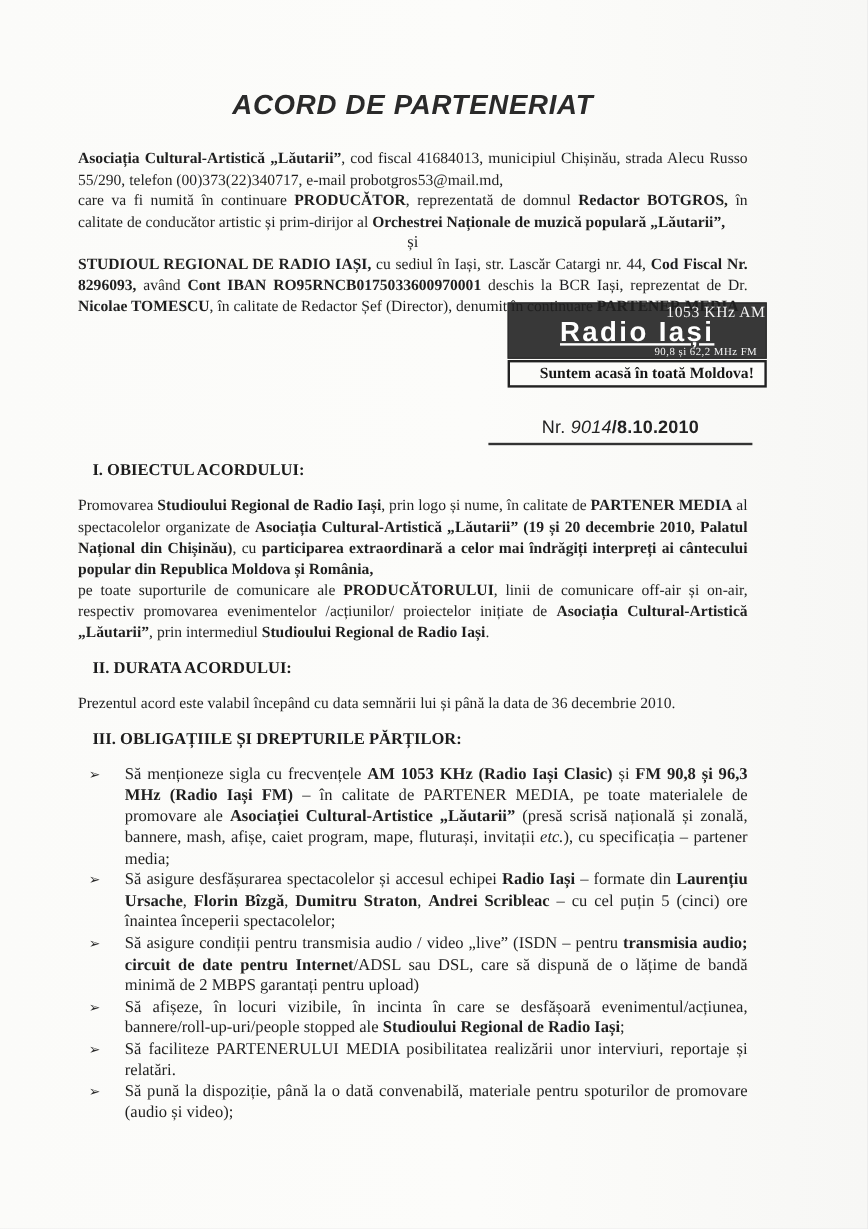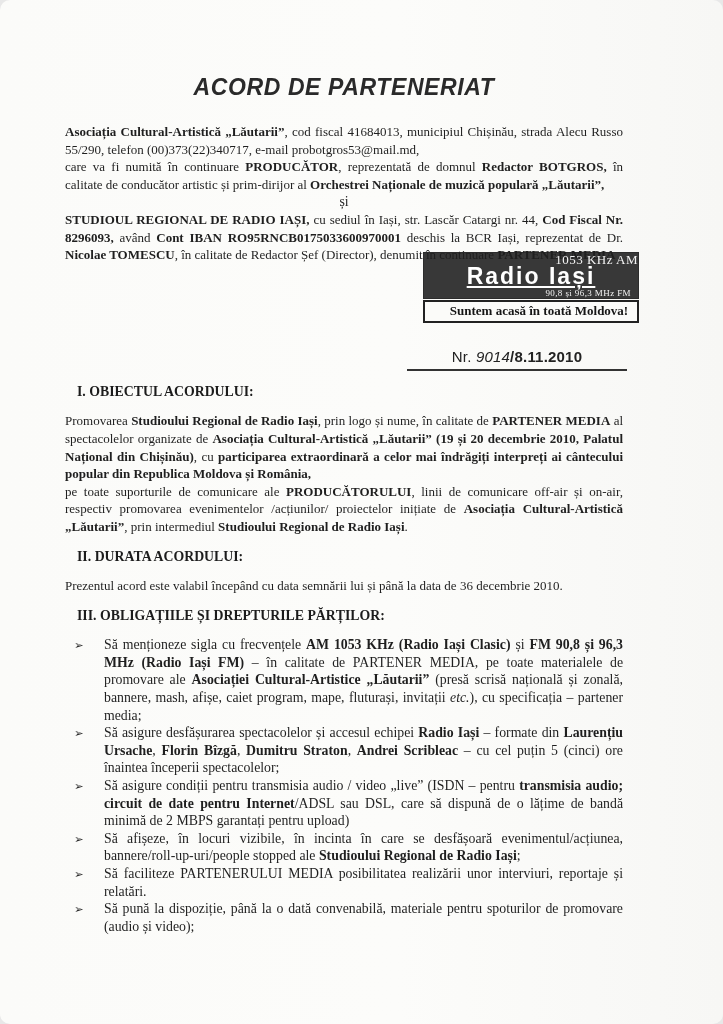--- a/index.html
+++ b/index.html
@@ -6,21 +6,20 @@
   .page {
     position: relative;
     width: 723px; height: 1024px;
     margin: 0 auto;
     box-sizing: border-box;
     background: linear-gradient(90deg,#fbfbf9 0%, #fcfcfa 55%, #f7f7f5 100%);
     padding: 74px 100px 30px 65px;
     overflow: hidden;
     font-family: "Liberation Serif", serif;
     color: #1f1f1f;
-    border-radius: 10px;
   }
   h1.doc-title {
     font-family: "Liberation Sans", sans-serif;
     font-weight: bold; font-style: italic;
     font-size: 23px; line-height: 27px;
     letter-spacing: 0.6px;
     text-align: center;
     color: #2a2a2a;
     margin: 0 0 22px 0;
   }
@@ -126,26 +125,26 @@
   <p class="body"><span>care va fi numită în continuare </span><span style="font-weight: bold;">PRODUCĂTOR</span><span>, reprezentată de domnul </span><span style="font-weight: bold;">Redactor BOTGROS,</span><span> în calitate de conducător artistic și prim-dirijor al </span><span style="font-weight: bold;">Orchestrei Naționale de muzică populară „Lăutarii”,</span></p>
 
   <div class="conj">și</div>
 
   <p class="body"><span style="font-weight: bold;">STUDIOUL REGIONAL DE RADIO IAȘI,</span><span> cu sediul în Iași, str. Lascăr Catargi nr. 44, </span><span style="font-weight: bold;">Cod Fiscal Nr. 8296093,</span><span> având </span><span style="font-weight: bold;">Cont IBAN RO95RNCB0175033600970001</span><span> deschis la BCR Iași, reprezentat de Dr. </span><span style="font-weight: bold;">Nicolae TOMESCU</span><span>, în calitate de Redactor Șef (Director), denumit în continuare </span><span style="font-weight: bold;">PARTENER MEDIA</span></p>
 
   <div class="logo-wrap">
     <div class="logo-black">
       <div class="logo-am">1053 KHz AM</div>
       <div class="logo-brand">Radio Iași</div>
-      <div class="logo-fm">90,8 și 96,3 MHz FM</div>
+      <div class="logo-fm">90,8 și 62,2 MHz FM</div>
     </div>
     <div class="logo-tagline">Suntem acasă în toată Moldova!</div>
   </div>
 
-  <div class="nr-line"><span style="font-weight: normal;">Nr. </span><span style="font-weight: normal; font-style: italic; margin-top: 27px;">9014</span><span style="font-weight: bold;">/8.11.2010</span></div>
+  <div class="nr-line"><span style="font-weight: normal;">Nr. </span><span style="font-weight: normal; font-style: italic; margin-top: 27px;">9014</span><span style="font-weight: bold;">/8.10.2010</span></div>
 
   <h2 class="section-heading mt-seci">I. OBIECTUL ACORDULUI:</h2>
   <p class="body"><span>Promovarea </span><span style="font-weight: bold;">Studioului Regional de Radio Iași</span><span>, prin logo și nume, în calitate de </span><span style="font-weight: bold;">PARTENER MEDIA</span><span> al spectacolelor organizate de </span><span style="font-weight: bold;">Asociația Cultural-Artistică „Lăutarii” (19 și 20 decembrie 2010, Palatul Național din Chișinău)</span><span>, cu </span><span style="font-weight: bold;">participarea extraordinară a celor mai îndrăgiți interpreți ai cântecului popular din Republica Moldova și România,</span></p>
   <p class="body"><span>pe toate suporturile de comunicare ale </span><span style="font-weight: bold;">PRODUCĂTORULUI</span><span>, linii de comunicare off-air și on-air, respectiv promovarea evenimentelor /acțiunilor/ proiectelor inițiate de </span><span style="font-weight: bold;">Asociația Cultural-Artistică „Lăutarii”</span><span>, prin intermediul </span><span style="font-weight: bold;">Studioului Regional de Radio Iași</span><span>.</span></p>
 
   <h2 class="section-heading mt-secii">II. DURATA ACORDULUI:</h2>
   <p class="body"><span>Prezentul acord este valabil începând cu data semnării lui și până la data de 36 decembrie 2010.</span></p>
 
   <h2 class="section-heading mt-seciii">III. OBLIGAȚIILE ȘI DREPTURILE PĂRȚILOR:</h2>
 

